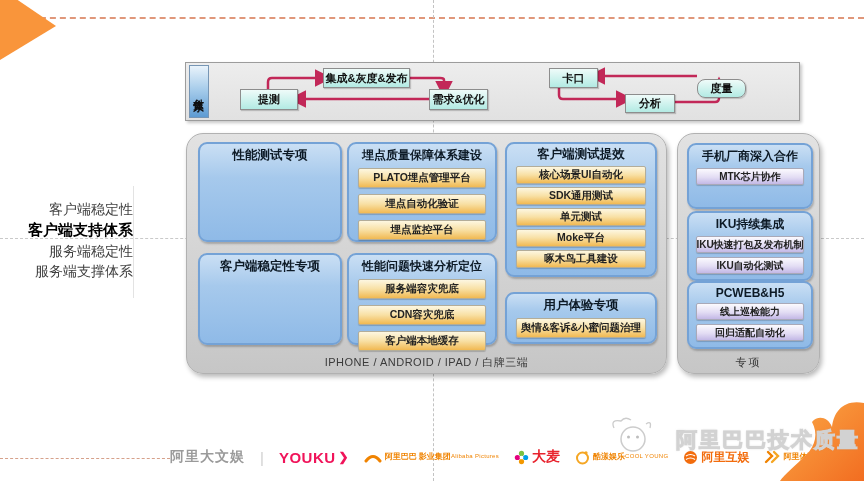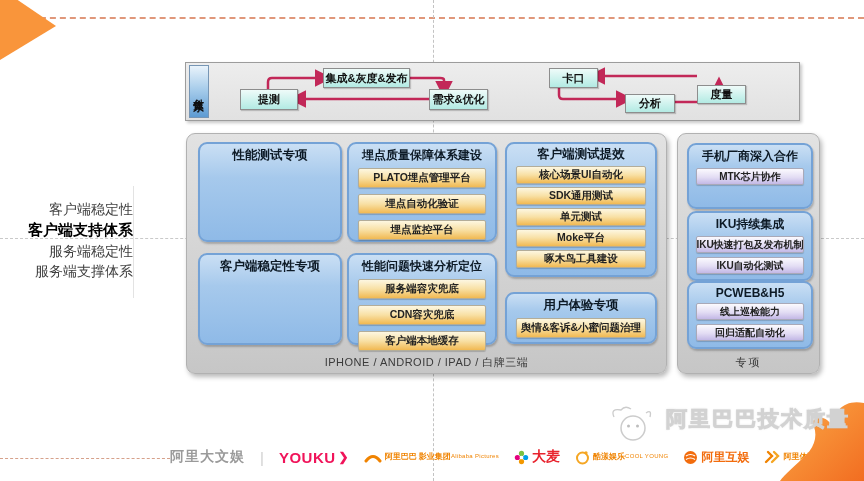--- a/index.html
+++ b/index.html
@@ -28,23 +28,23 @@
   .flowsvg{position:absolute;left:0;top:0;z-index:1;}
   .fnode{position:absolute;z-index:2;display:flex;align-items:center;justify-content:center;
          background:linear-gradient(180deg,#effbf9 0%,#cdf2ed 55%,#b3eae3 100%);
          border:1px solid #8d8d8d;box-shadow:1px 1px 1px rgba(0,0,0,.18);
          font-size:11px;font-weight:bold;color:#101010;white-space:nowrap;}
   #fn0{left:54px;top:26px;width:56px;height:19px;}
   #fn1{left:137px;top:5px;width:85px;height:18px;}
   #fn2{left:243px;top:26px;width:57px;height:19px;}
   #fn3{left:363px;top:5px;width:47px;height:18px;}
   #fn4{left:439px;top:31px;width:48px;height:17px;}
-  #fn5{left:511px;top:22px;width:47px;height:17px;}
-  
-  .board{position:absolute;z-index:2;border-radius:9px;border:1px solid #b1b1b1;
+  #fn5{left:511px;top:16px;width:47px;height:17px;border-radius:8px;}
+  
+  .board{position:absolute;z-index:2;border-radius:17px;border:1px solid #b1b1b1;
          background:linear-gradient(180deg,#e2e2e2 0%,#d3d3d3 55%,#c6c6c6 100%);
          box-shadow:2px 3px 5px rgba(0,0,0,.28);}
   #mainBoard{left:186px;top:133px;width:479px;height:239px;}
   #sideBoard{left:677px;top:133px;width:141px;height:239px;}
   .board-caption{position:absolute;bottom:3px;left:0;right:0;text-align:center;
                  font-size:11px;color:#3a3a3a;letter-spacing:.5px;}
   #sideBoard .board-caption{font-size:11px;letter-spacing:2px;}
   
   .bgroup{position:absolute;border-radius:9px;border:2px solid #74a2d6;
           background:linear-gradient(180deg,#cadff4 0%,#a6c9ec 35%,#8fbae7 100%);
@@ -81,21 +81,21 @@
   .lg-gray{font-size:14px;font-weight:bold;color:#9a9a9a;letter-spacing:1px;}
   .lg-div{color:#cfcfcf;font-size:15px;}
   .yk{font-size:15px;font-weight:bold;color:#f0145a;letter-spacing:.5px;}
   .yk-arrow{font-size:12px;font-weight:bold;color:#f0145a;}
   .stack{display:flex;flex-direction:row;line-height:1.1;}
   .stack .l1{font-size:8px;font-weight:bold;color:#f08300;}
   .stack .l2{font-size:6px;color:#f08300;letter-spacing:.3px;}
   .dm-text{font-size:14px;font-weight:bold;color:#e8232e;}
   .hy-text{font-size:12px;font-weight:bold;color:#f26c0d;}
   
-  .wm{position:absolute;left:608px;top:405px;display:flex;align-items:flex-start;gap:12px;z-index:4;}
+  .wm{position:absolute;left:608px;top:416px;display:flex;align-items:flex-end;gap:22px;z-index:4;}
   .wm-text{font-size:21px;font-weight:bold;letter-spacing:2px;color:#fff;
            -webkit-text-stroke:1px #d2d2d2;text-shadow:0 0 2px rgba(170,170,170,.55);}
   .flame{position:absolute;right:0;bottom:0;z-index:3;}
   .corner-tri{position:absolute;left:0;top:-12px;z-index:1;}
 </style>
 </head>
 <body>
 
 <div class="guide" id="guide-top"></div>
 <div class="guide" id="guide-mid"></div>

